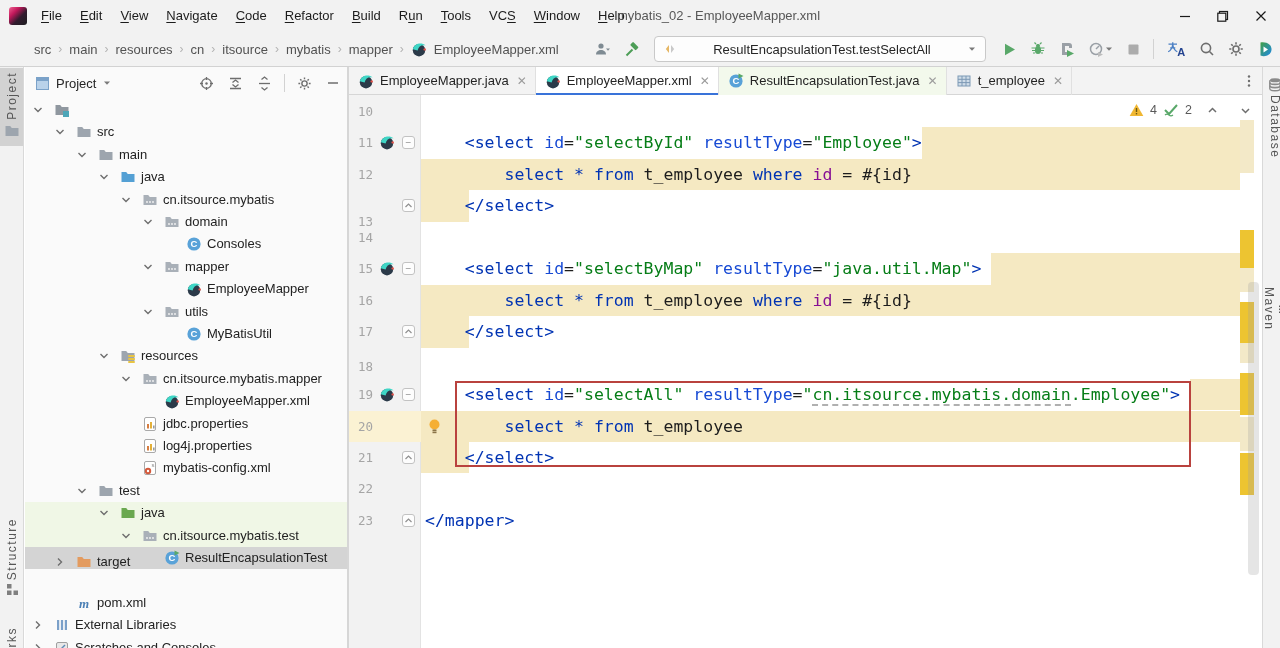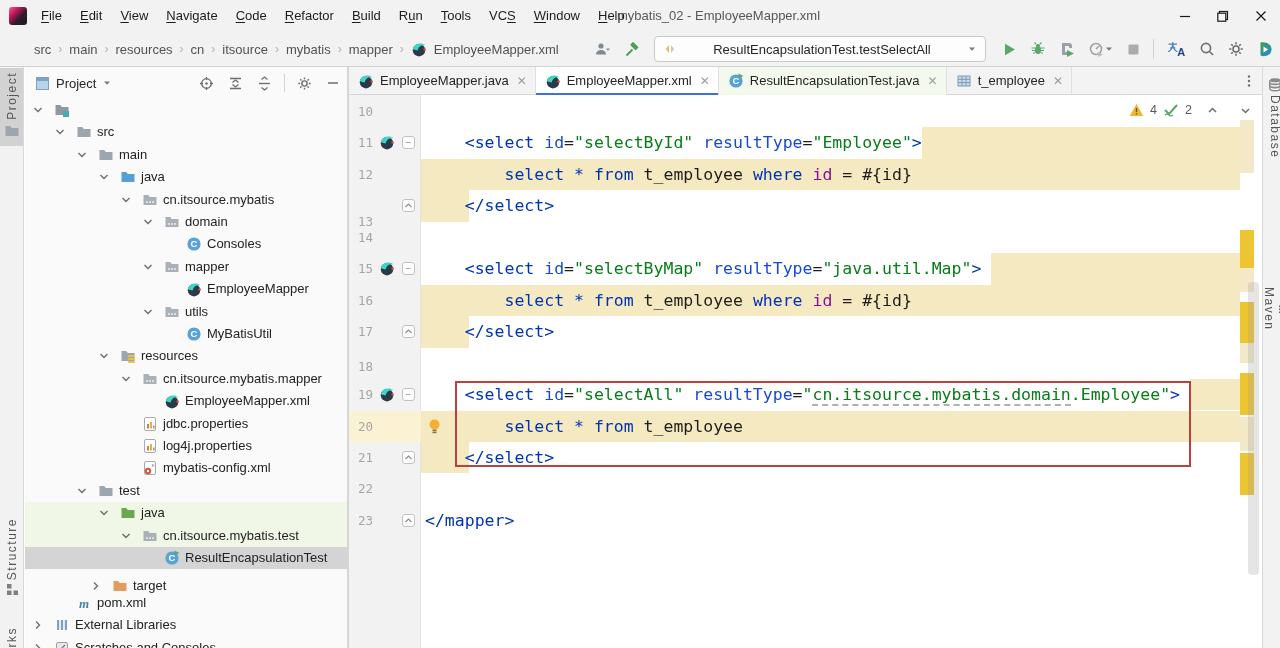--- a/index.html
+++ b/index.html
@@ -608,21 +608,21 @@
         <div class="trow selected" style="top: 448px;">
           <span class="ticon ic" style="left: 139px;">
             <svg width="16" height="16" viewBox="0 0 16 16">
               <circle cx="8" cy="8" r="6.6" fill="#59a2d8"></circle>
               <text x="8" y="11.4" font-size="9.5" font-family="Liberation Sans,sans-serif" font-weight="bold" fill="#fff" text-anchor="middle">C</text>
               <path d="M10.5 0.5 L15.5 3 L10.5 5.5 Z" fill="#59a869"></path>
             </svg>
           </span>
           <span class="tlabel" style="left: 160px;">ResultEncapsulationTest</span>
         </div>
-        <div class="trow" style="top: 476px; margin-left: 36px;">
+        <div class="trow" style="top: 452px;">
           <span class="tchev ic" style="left: 27px;">
             <svg width="16" height="16" viewBox="0 0 16 16">
               <path d="M6 4.5 L9.5 8 L6 11.5" fill="none" stroke="#6e6e6e" stroke-width="1.4"></path>
             </svg>
           </span>
           <span class="ticon ic" style="left: 51px;">
             <svg width="16" height="16" viewBox="0 0 16 16">
               <path d="M1.5 3h4.7l1.6 2h6.7v8H1.5z" fill="#e39b5f"></path>
             </svg>
           </span>

